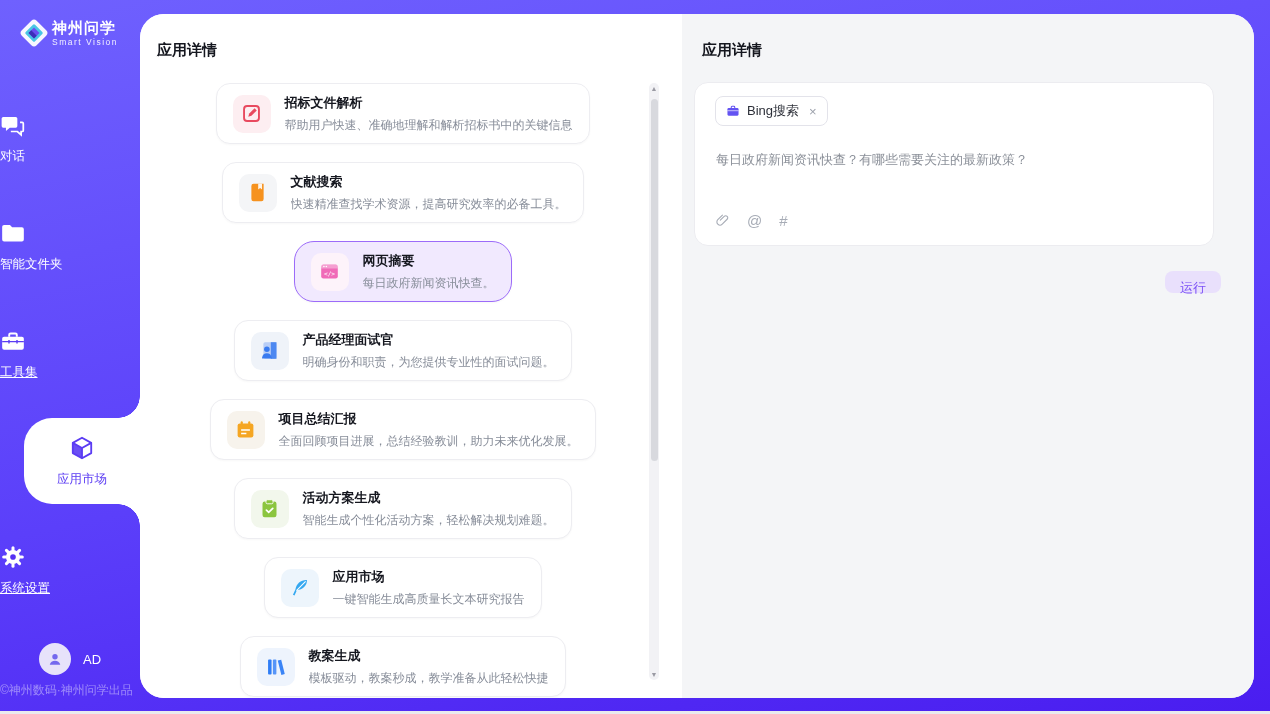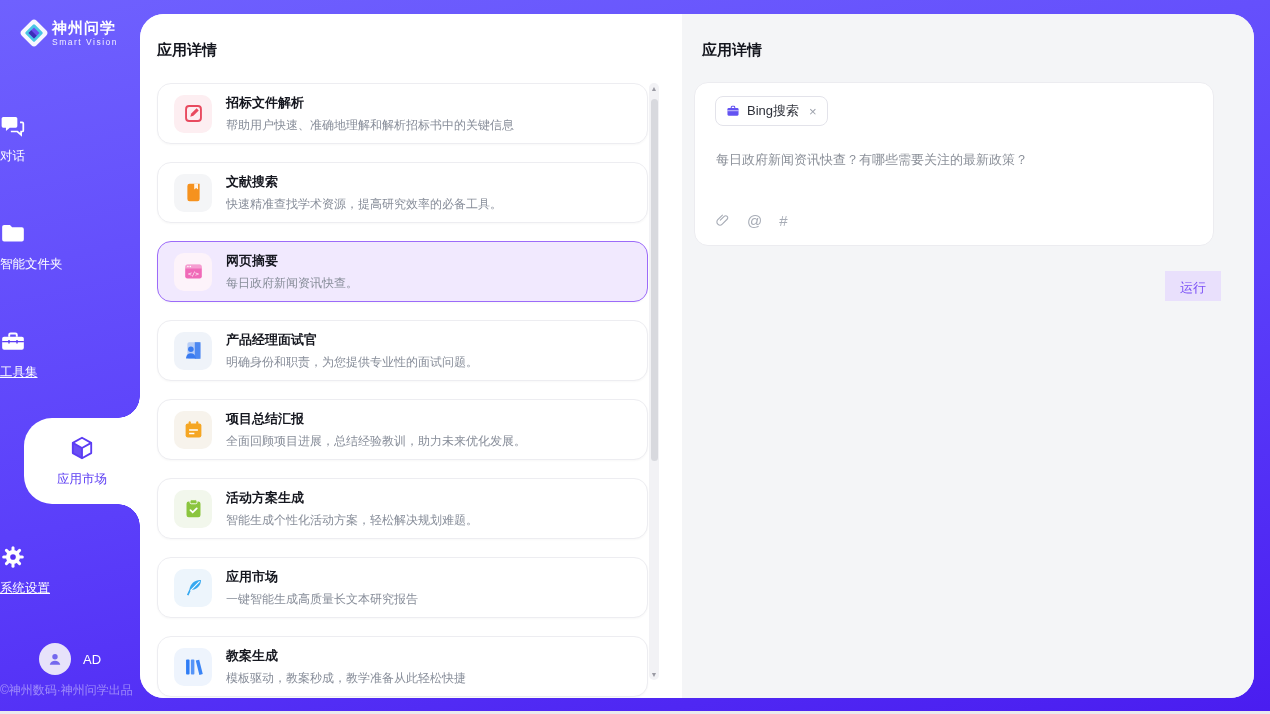--- a/index.html
+++ b/index.html
@@ -66,27 +66,27 @@
   
   .content {
     position: absolute; left: 140px; top: 14px; width: 1114px; height: 684px;
     border-radius: 24px; overflow: hidden; display: flex; background: #fff;
   }
   .panel-title { font-size: 15px; font-weight: bold; color: #15171f; position: absolute; top: 27px; }
 
   
   .list-panel { width: 542px; background: #fff; position: relative; flex: none; }
   .list-panel .panel-title { left: 17px; }
-  .app-list { position: absolute; left: 17px; top: 69px; width: 491px; display: flex; flex-direction: column; gap: 18px; }
+  .app-list { position: absolute; left: 17px; top: 69px; width: 491px; display: flex; flex-direction: column; gap: 18px; align-items: center; }
   .app-item {
     height: 61px; border: 1px solid #ededf1; border-radius: 14px; background: #fff;
     display: flex; align-items: center; padding: 0 16px; cursor: pointer; flex: none;
     box-shadow: 0 1px 2px rgba(20,20,40,0.03);
   }
-  .app-item.selected { background: #f1e9fe; border-color: #9c6bf9; }
+  .app-item.selected { background: #f1e9fe; border-color: #9c6bf9; border-radius: 20px; }
   .icon-box {
     width: 38px; height: 38px; border-radius: 10px; flex: none; margin-right: 14px;
     display: flex; align-items: center; justify-content: center;
   }
   .icon-box svg { width: 21px; height: 21px; }
   .app-texts { min-width: 0; }
   .app-title { font-size: 13px; font-weight: bold; color: #15171f; }
   .app-desc { font-size: 12px; color: #878d99; margin-top: 5px; white-space: nowrap; overflow: hidden; }
 
   .scrollbar {
@@ -116,22 +116,22 @@
   .tool-tag svg { width: 14px; height: 14px; color: #6353f2; }
   .tag-close { color: #9ca1ab; font-size: 13px; margin-left: 3px; cursor: pointer; }
   .query-text { position: absolute; left: 21px; top: 68px; right: 20px; font-size: 13px; color: #8b9099; cursor: text; }
   .composer-icons {
     position: absolute; left: 20px; bottom: 16px; display: flex; align-items: center; gap: 17px;
     color: #a7acb6; font-size: 15px;
   }
   .composer-icons svg { width: 15px; height: 15px; display: block; }
   .composer-icons span { cursor: pointer; }
   .run-button {
-    position: absolute; right: 33px; top: 257px; height: 30px; padding: 8px 15px;
-    background: #e9e0fc; color: #7a4ff6; font-size: 13px; border: none; border-radius: 0;
+    position: absolute; right: 33px; top: 257px; height: 22px; padding: 8px 15px;
+    background: #e9e0fc; color: #7a4ff6; font-size: 13px; border: none; border-radius: 8px;
     cursor: pointer; font-family: inherit;
   }
 </style>
 </head>
 <body>
 
 <div class="frame">
 
   <aside class="sidebar">
     <div class="logo">

